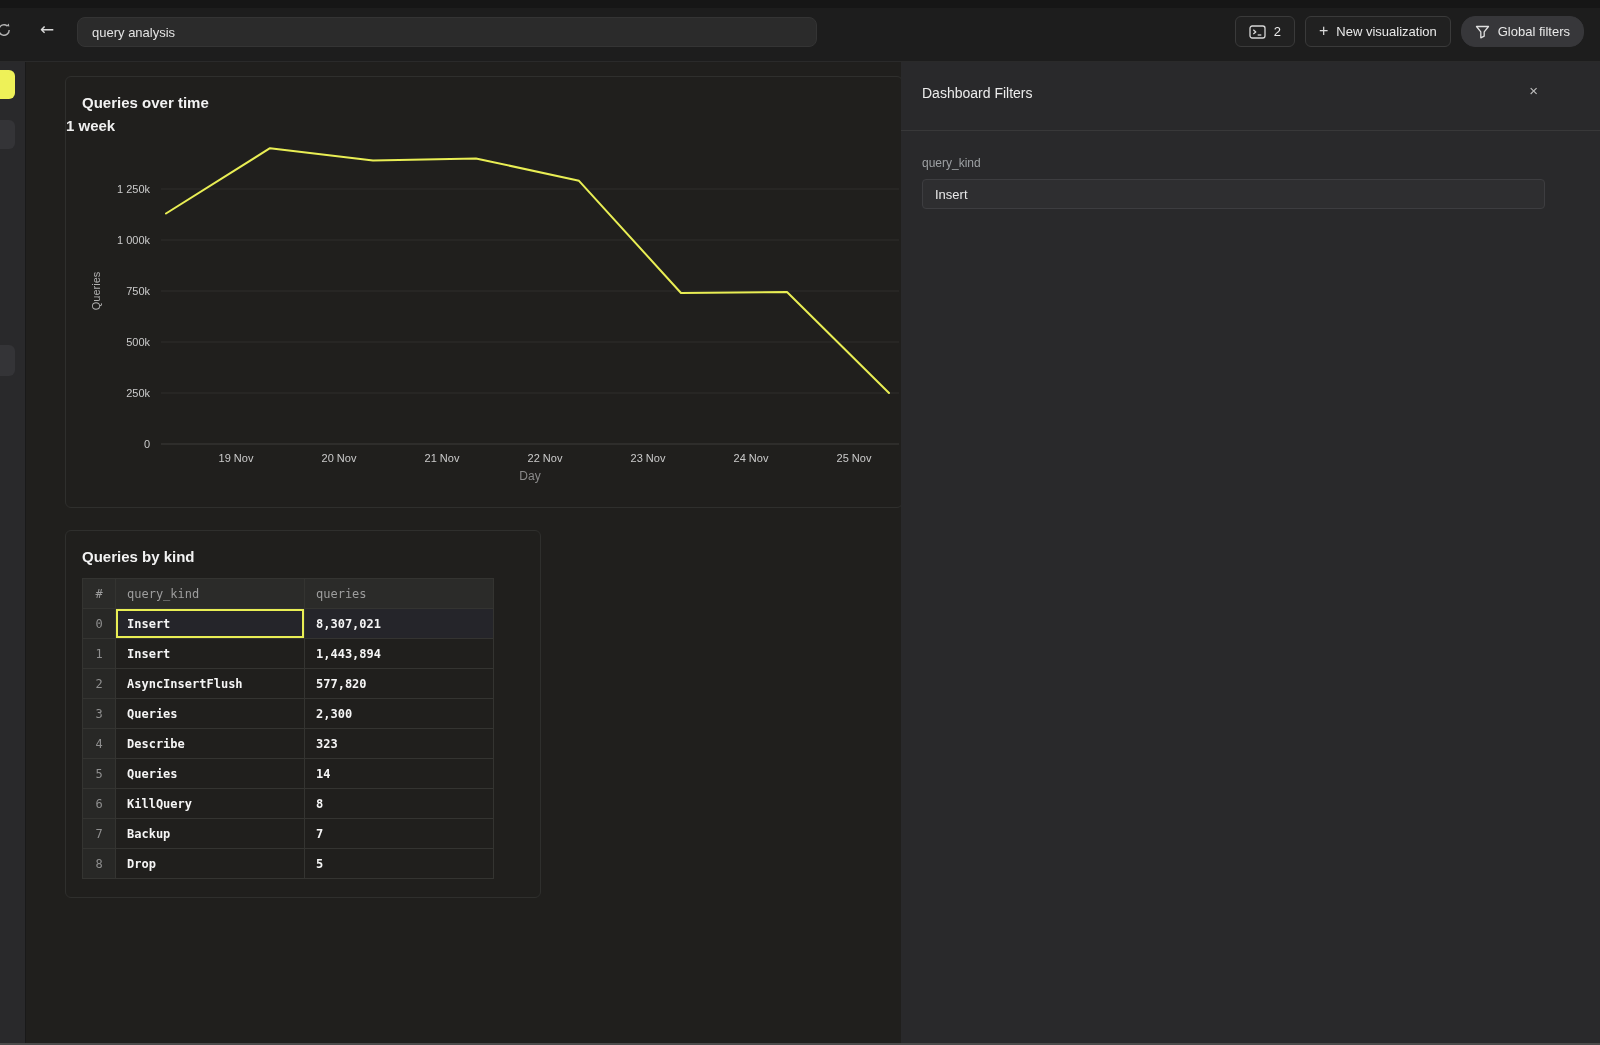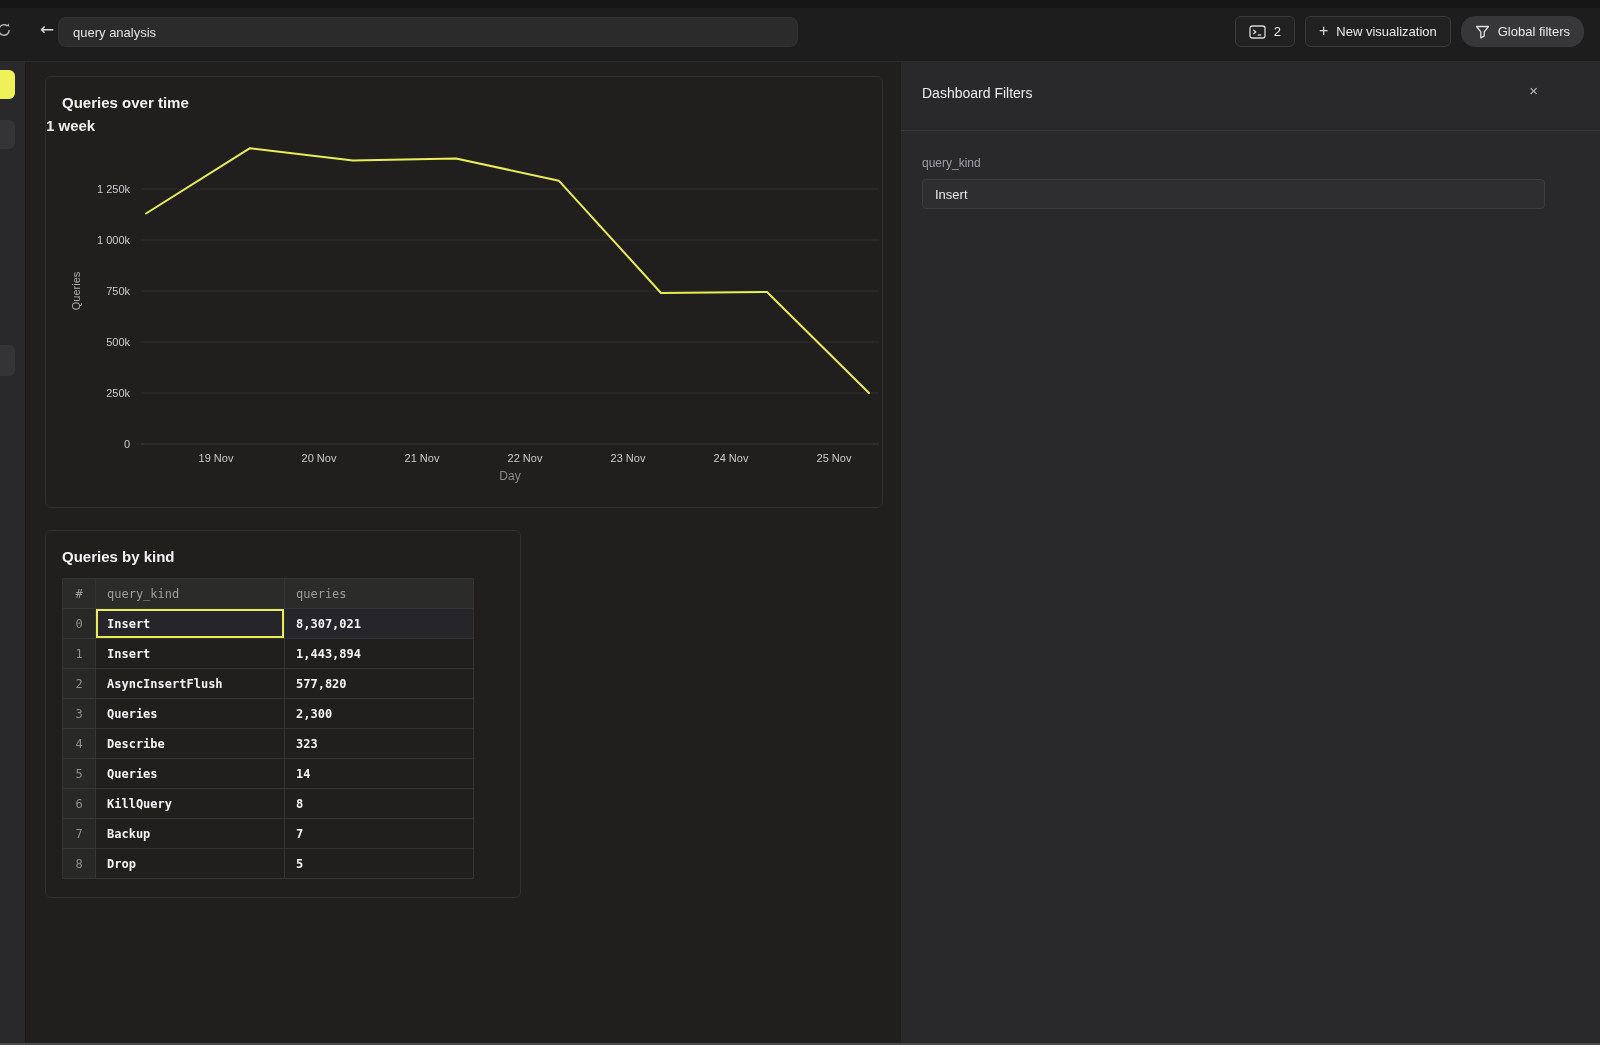--- a/index.html
+++ b/index.html
@@ -11,40 +11,40 @@
   
   .top-strip{position:absolute;left:0;top:0;width:100%;height:8px;background:#161616;}
   .bottom-line{position:absolute;left:0;bottom:0;width:100%;height:2px;background:#4b4b4b;}
 
   
   .topbar{position:absolute;left:0;top:8px;width:100%;height:54px;background:#1d1d1d;
     border-bottom:1px solid #2a2a2a;box-sizing:border-box;}
   .refresh-wrap{position:absolute;left:-4px;top:14px;width:16px;height:16px;}
   .back-btn{position:absolute;left:40px;top:13px;background:none;border:none;padding:0;
     color:#d9d9d9;font-size:17px;line-height:1;cursor:pointer;font-family:"DejaVu Sans",sans-serif;}
-  .title-input{position:absolute;left:58px;top:9px;width:740px;height:30px;background:#2b2b2b;
+  .title-input{position:absolute;left:77px;top:9px;width:740px;height:30px;background:#2b2b2b;
     border:1px solid #343434;border-radius:8px;color:#e3e3e3;font-size:13px;padding:0 14px;
     box-sizing:border-box;outline:none;font-family:"Liberation Sans",sans-serif;}
   .topbar-actions{position:absolute;right:16px;top:8px;height:31px;display:flex;gap:10px;}
   .tb-btn{display:flex;align-items:center;gap:8px;padding:0 13px;height:31px;background:#212121;
     border:1px solid #3a3a3a;border-radius:6px;color:#e9e9e9;font-size:13px;cursor:pointer;
     font-family:"Liberation Sans",sans-serif;white-space:nowrap;}
   .tb-btn.light{background:#37373a;border-color:#37373a;border-radius:14px;}
   .tb-btn .plus{font-size:16px;color:#dcdcdc;line-height:1;margin-top:-1px;}
 
   
   .sidebar{position:absolute;left:0;top:62px;width:26px;bottom:2px;background:#29292b;
     border-right:1px solid #191919;box-sizing:border-box;}
   .side-item{position:absolute;left:-8px;width:23px;height:29px;border-radius:6px;background:#343437;cursor:pointer;}
   .side-item.active{top:8px;background:#eef158;}
   .side-item.s2{top:58px;}
   .side-item.s3{top:283px;height:31px;}
 
   
-  .panel{position:absolute;background:#201f1d;border:1px solid #2f2f2d;border-radius:6px;box-sizing:border-box;}
+  .panel{position:absolute;background:#201f1d;border:1px solid #2f2f2d;border-radius:6px;box-sizing:border-box;margin-left:20px;}
   .chart-panel{left:45px;top:76px;width:838px;height:432px;}
   .table-panel{left:45px;top:530px;width:476px;height:368px;}
   .panel h2{position:absolute;left:16px;top:17px;margin:0;font-size:15px;font-weight:700;color:#f2f2f2;z-index:2;}
   .chart-panel .subtitle{position:absolute;left:0;top:40px;margin:0;font-size:15px;font-weight:700;color:#efefef;z-index:2;}
   #chart-svg{position:absolute;left:0;top:0;width:836px;height:430px;}
 
   
   .table-panel table{position:absolute;left:16px;top:47px;border-collapse:collapse;
     font-family:"DejaVu Sans Mono",monospace;table-layout:fixed;}
   .table-panel tr{height:30px;}

